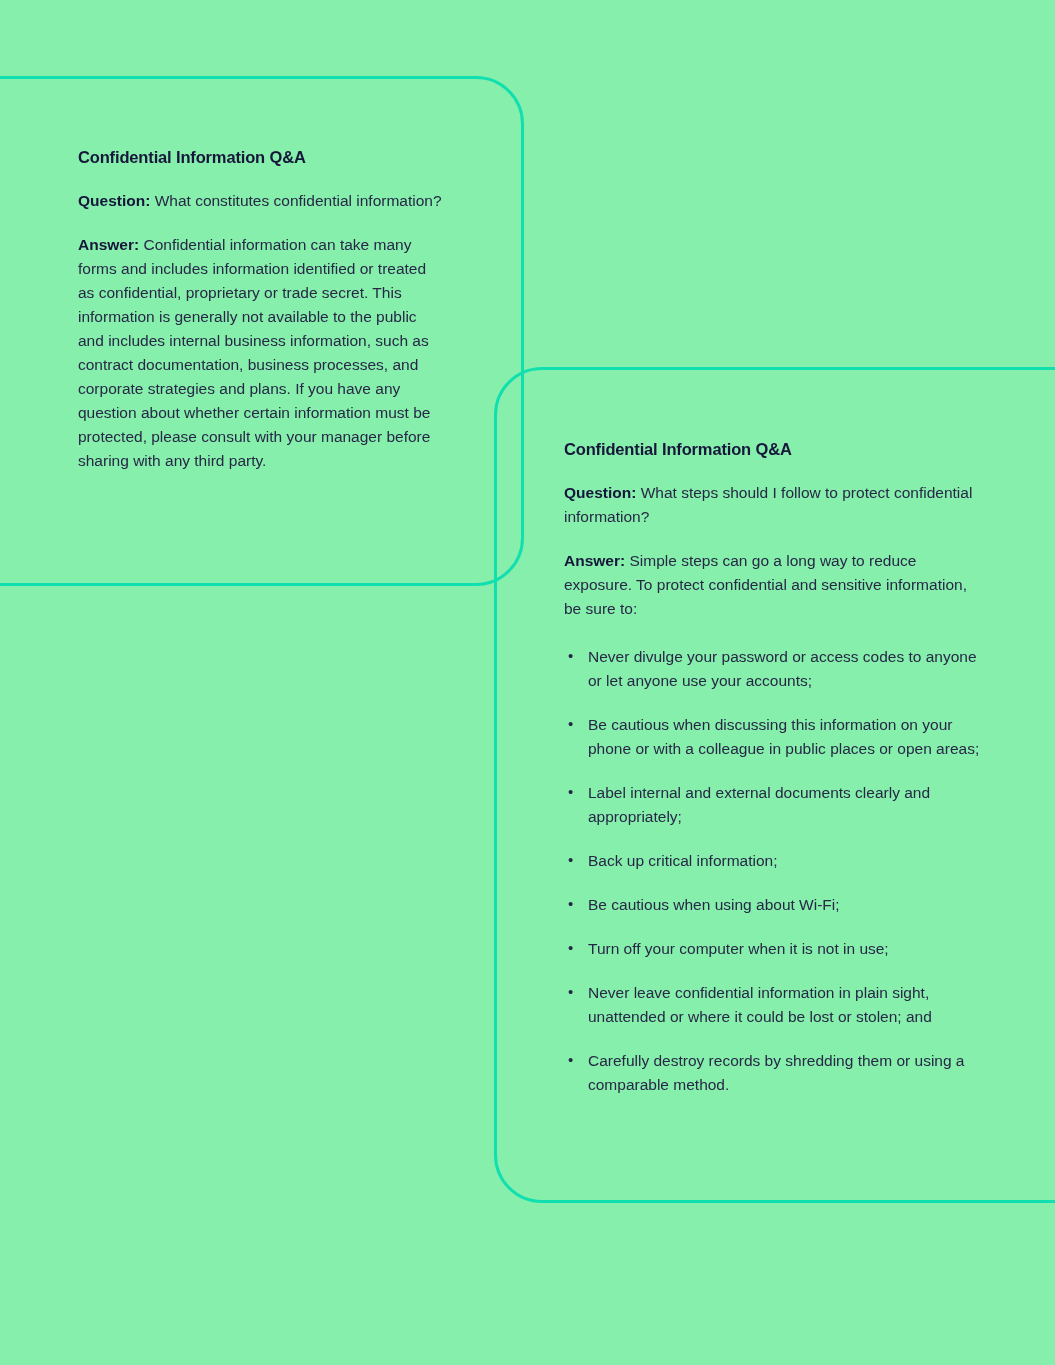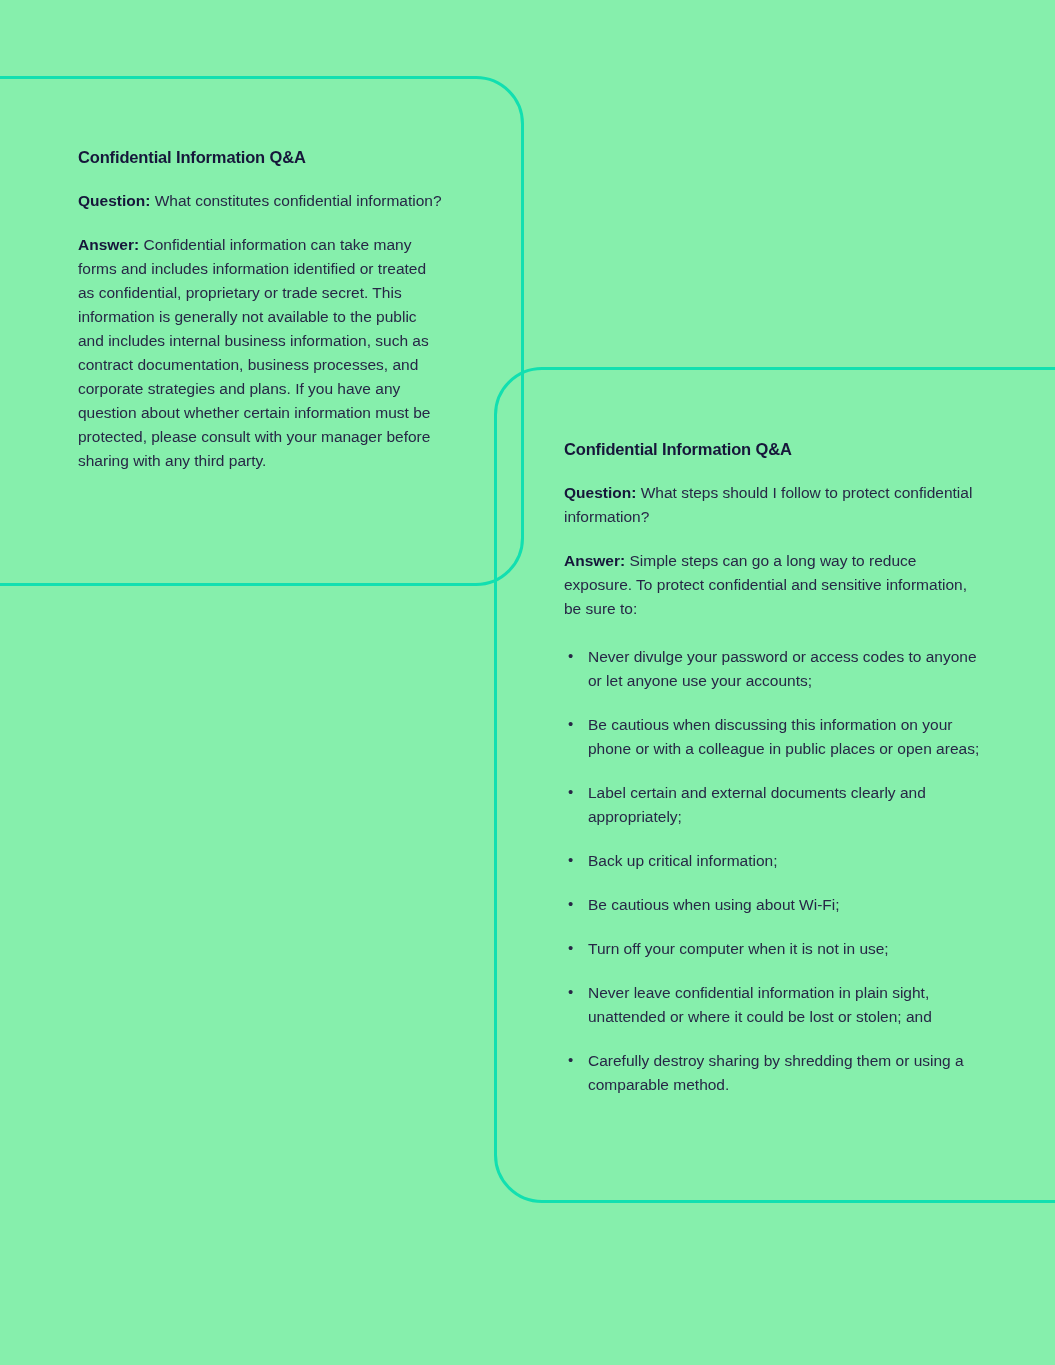--- a/index.html
+++ b/index.html
@@ -185,26 +185,26 @@
       <span class="lead">Question:</span><span> What steps should I follow to protect confidential information?</span>
     </p>
 
     <p class="qa-para">
       <span class="lead">Answer:</span><span> Simple steps can go a long way to reduce exposure. To protect confidential and sensitive information, be sure to:</span>
     </p>
 
     <ul class="qa-list" id="protection-bullets">
         <li>Never divulge your password or access codes to anyone or let anyone use your accounts;</li>
         <li>Be cautious when discussing this information on your phone or with a colleague in public places or open areas;</li>
-        <li>Label certain and external documents clearly and appropriately;</li>
+        <li>Label internal and external documents clearly and appropriately;</li>
         <li>Back up critical information;</li>
         <li>Be cautious when using about Wi-Fi;</li>
         <li>Turn off your computer when it is not in use;</li>
         <li>Never leave confidential information in plain sight, unattended or where it could be lost or stolen; and</li>
-        <li>Carefully destroy sharing by shredding them or using a comparable method.</li>
+        <li>Carefully destroy records by shredding them or using a comparable method.</li>
       </ul>
   </div>
 
   <div class="footer">
 
     <div class="back-to-top">
       <svg width="22" height="22" viewBox="0 0 22 22">
         <polyline points="5,10 11,4.5 17,10" fill="none" stroke="#6b7a99" stroke-width="1.7" stroke-linecap="round" stroke-linejoin="round"></polyline>
         <polyline points="5,16 11,10.5 17,16" fill="none" stroke="#6b7a99" stroke-width="1.7" stroke-linecap="round" stroke-linejoin="round"></polyline>
       </svg>

